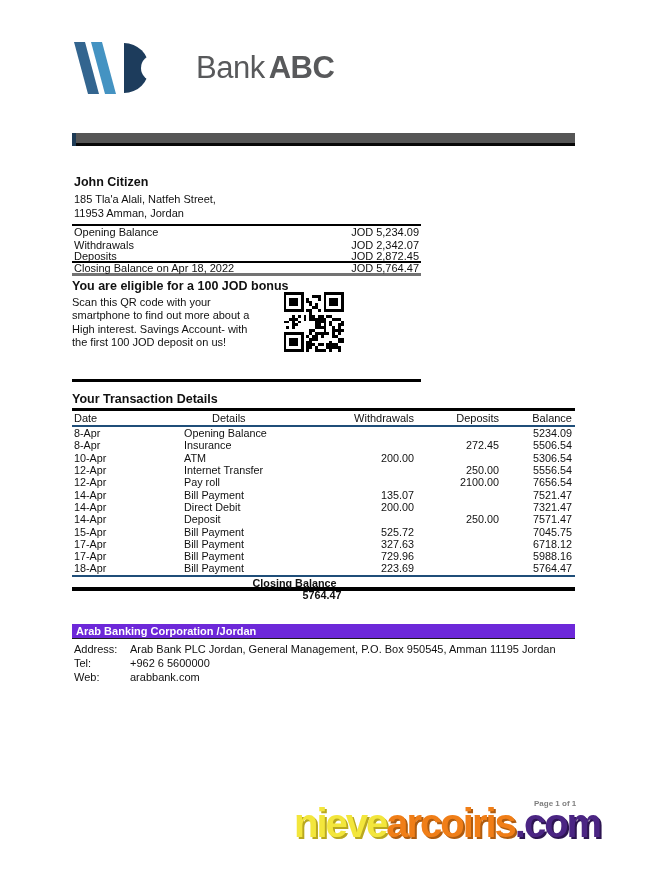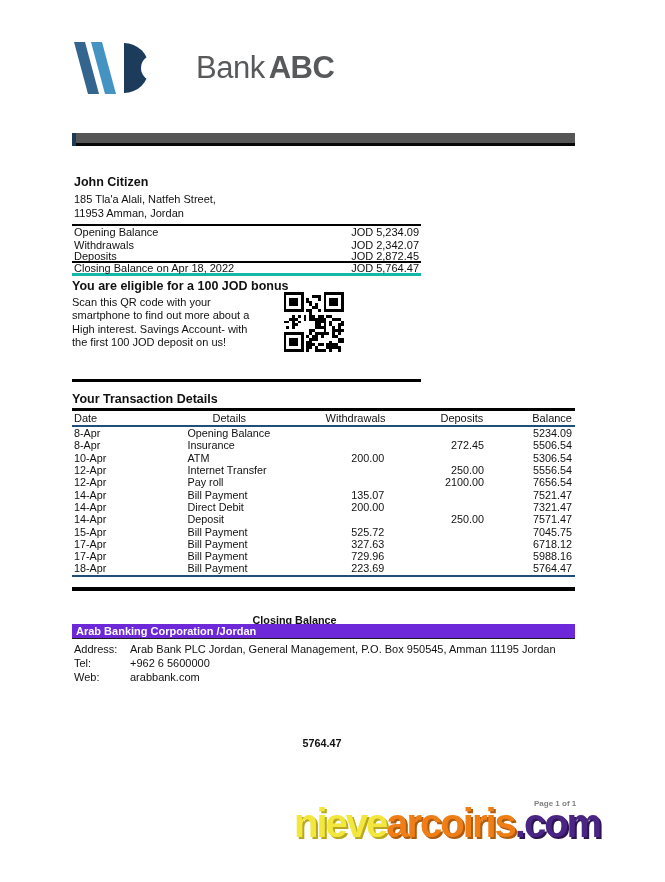--- a/index.html
+++ b/index.html
@@ -25,35 +25,35 @@
   .customer { position: absolute; top: 175px; left: 74px; }
   .customer-name { font-size: 12.5px; font-weight: bold; margin-bottom: 4px; }
   .customer-addr { font-size: 11px; line-height: 13.5px; }
 
   
   .summary { position: absolute; top: 224px; left: 72px; width: 349px;
     border-top: 2px solid #000; font-size: 11px; }
   .s-row { display: flex; justify-content: space-between; align-items: center;
     height: 12.4px; padding: 0 2px; }
   .s-row.rule-mid { border-bottom: 2px solid #000; }
-  .s-row.rule-end { border-bottom: 3px solid #14b8a6; height: 13px; }
+  .s-row.rule-end { border-bottom: 3px solid #737373; height: 13px; }
 
   
   .bonus { position: absolute; top: 279px; left: 72px; width: 349px; }
   .bonus-title { font-size: 12.5px; font-weight: bold; margin-bottom: 3px; }
   .bonus-body { font-size: 11px; line-height: 13.3px; }
   .bonus-note { font-style: italic; font-size: 11px; line-height: 13.3px; margin-top: 11px; }
   .qr { position: absolute; top: 13px; left: 211px; width: 61px; height: 60px; }
   .divider-thick { position: absolute; top: 379px; left: 72px; width: 349px; height: 3px; background: #000; }
 
   
   .transactions { position: absolute; top: 392px; left: 72px; width: 503px; font-size: 10.8px; }
   .tx-title { font-size: 12.5px; font-weight: bold; margin-bottom: 2px; }
   .tx-topline { height: 3px; background: #000; }
-  .t-row { display: flex; align-items: center; height: 12.3px; gap: 37px; }
+  .t-row { display: flex; align-items: center; height: 12.3px; }
   .t-row.header { height: 13.5px; font-size: 11px; }
   .c-date { width: 112px; padding-left: 2px; }
   .c-details { width: 142px; }
   .t-row.header .c-details { padding-left: 28px; }
   .c-withdrawals { width: 100px; text-align: right; padding-right: 12px; }
   .c-deposits { width: 85px; text-align: right; padding-right: 12px; }
   .c-balance { flex: 1; text-align: right; padding-right: 3px; }
   .blue-line { height: 2.5px; background: #1f4e79; }
   .closing-row { font-weight: bold; border-bottom: 4px solid #000; height: 14px; flex-direction: column; }
 

